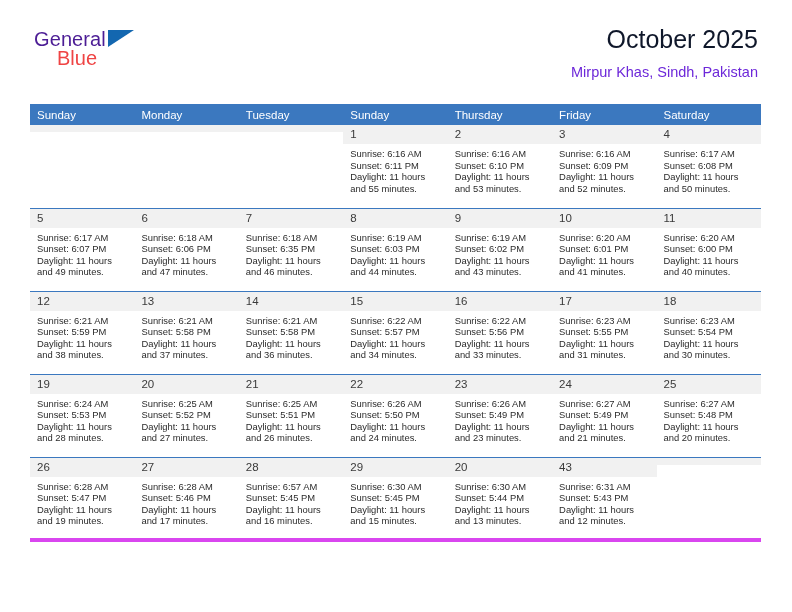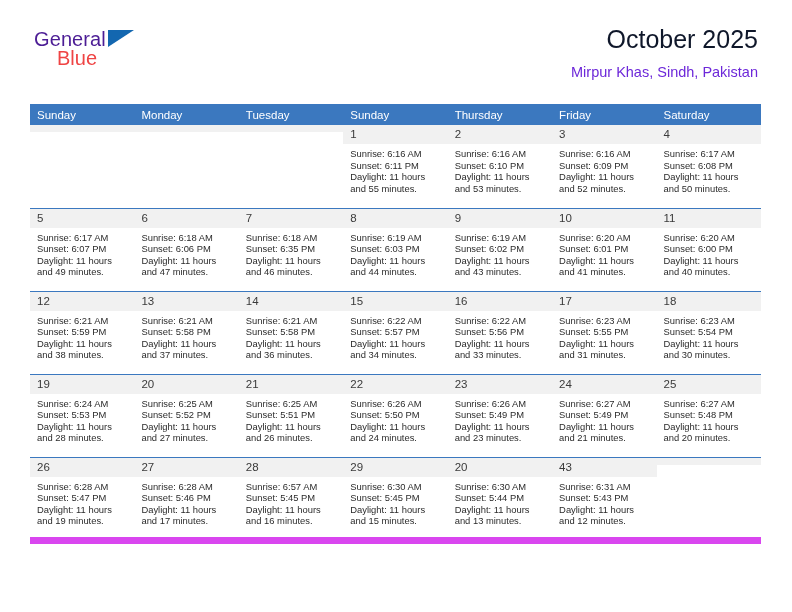--- a/index.html
+++ b/index.html
@@ -104,21 +104,21 @@
     box-sizing: content-box;
   }
   .calendar td {
     vertical-align: top;
     padding: 0;
     border-bottom: 1px solid #3b78bf;
     height: 83px;
     box-sizing: border-box;
   }
   .calendar tr.week-row:last-child td {
-    border-bottom: 7px solid #d946ef;
+    border-bottom: 4px solid #d946ef;
   }
   .daynum {
     background: #f1f1f1;
     font-size: 11.5px;
     color: #3a3a3a;
     padding: 3px 0 4px 7px;
     line-height: 12px;
   }
   .daynum.empty {
     color: transparent;

